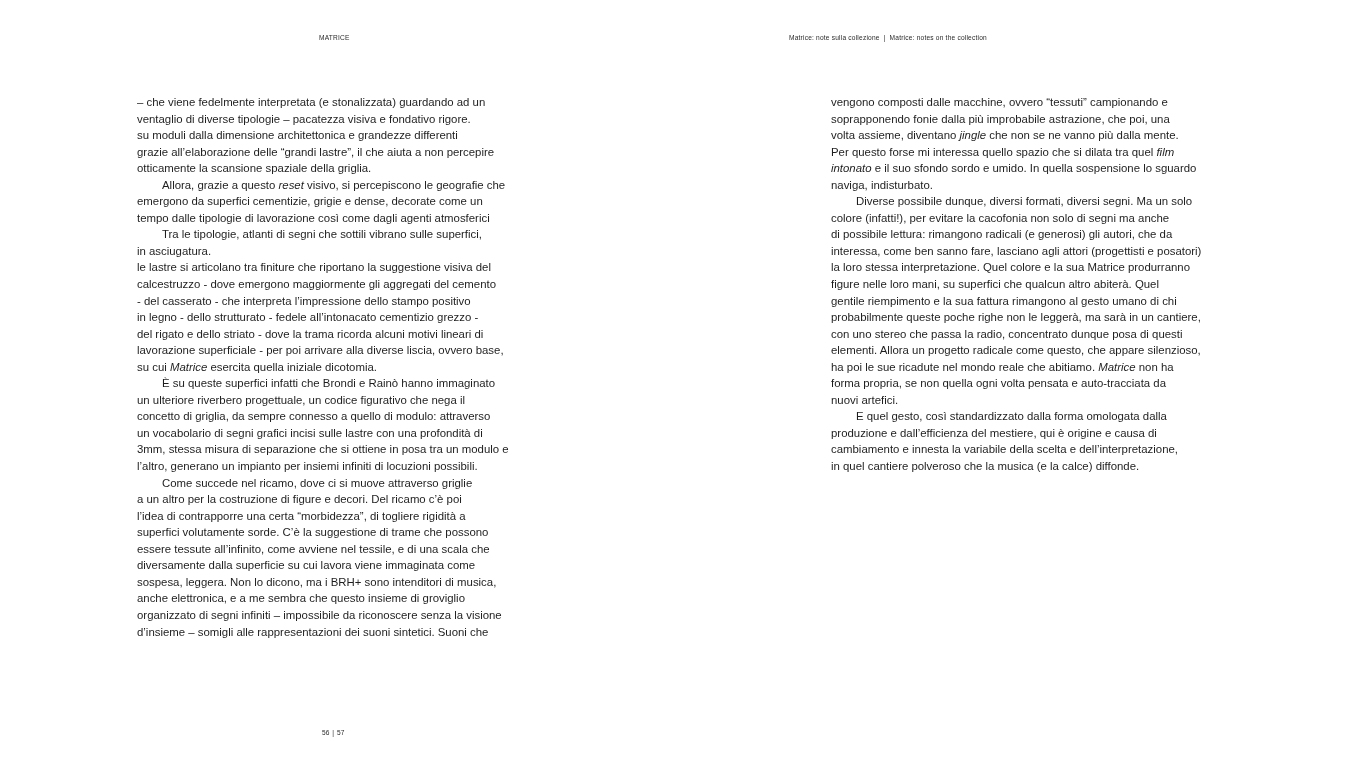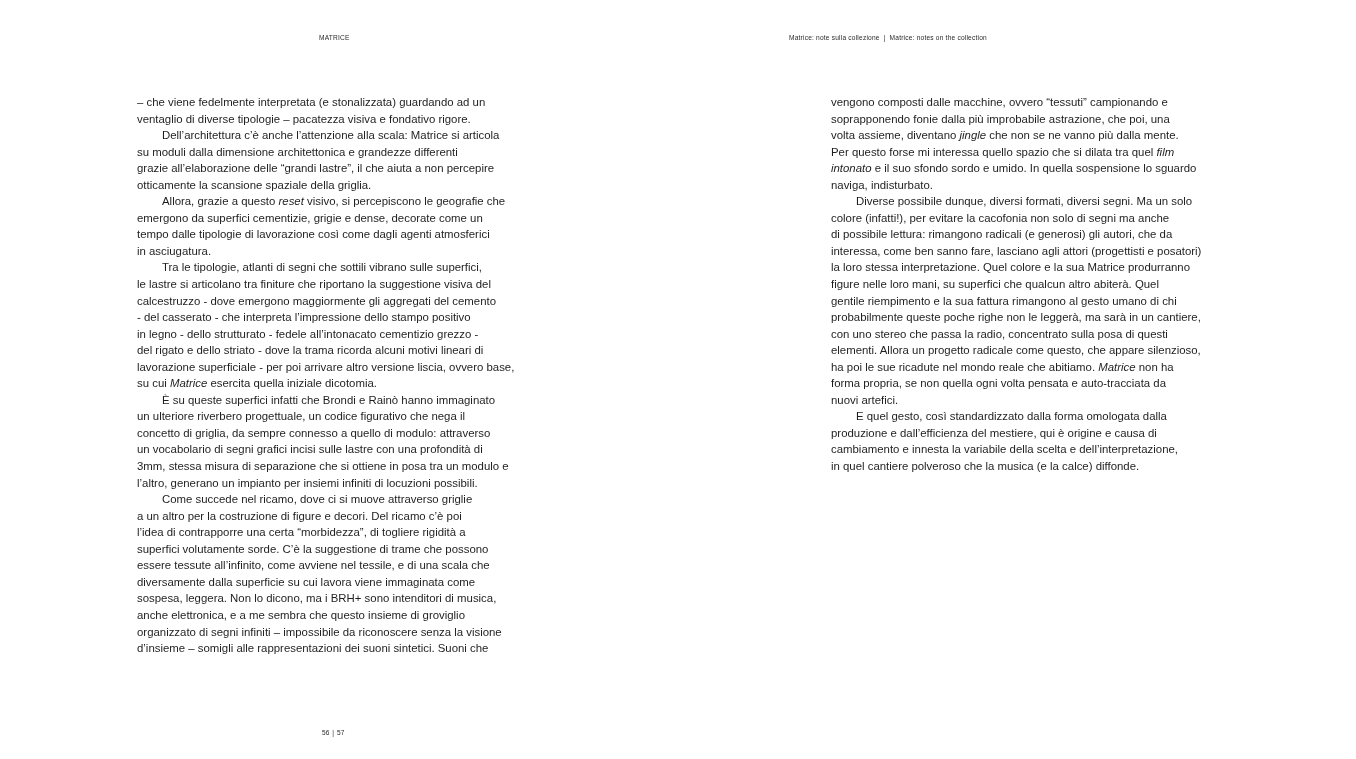--- a/index.html
+++ b/index.html
@@ -35,35 +35,34 @@
 
   <div class="running-head rh-left">MATRICE</div>
 
   <div class="running-head rh-right">
     <span>Matrice: note sulla collezione</span><span class="sep">|</span><span>Matrice: notes on the collection</span>
   </div>
 
   <div class="column col-left">
       <span class="line"><span>– che viene fedelmente interpretata (e stonalizzata) guardando ad un</span></span>
       <span class="line"><span>ventaglio di diverse tipologie – pacatezza visiva e fondativo rigore.</span></span>
-      <span class="line indent"><span>Dell’architettura c’è anche l’attenzione alla scala: Matrice si articola</span></span>
       <span class="line"><span>su moduli dalla dimensione architettonica e grandezze differenti</span></span>
       <span class="line"><span>grazie all’elaborazione delle “grandi lastre”, il che aiuta a non percepire</span></span>
       <span class="line"><span>otticamente la scansione spaziale della griglia.</span></span>
       <span class="line indent"><span>Allora, grazie a questo </span><i>reset</i><span> visivo, si percepiscono le geografie che</span></span>
       <span class="line"><span>emergono da superfici cementizie, grigie e dense, decorate come un</span></span>
       <span class="line"><span>tempo dalle tipologie di lavorazione così come dagli agenti atmosferici</span></span>
+      <span class="line indent"><span>Tra le tipologie, atlanti di segni che sottili vibrano sulle superfici,</span></span>
       <span class="line"><span>in asciugatura.</span></span>
-      <span class="line indent"><span>Tra le tipologie, atlanti di segni che sottili vibrano sulle superfici,</span></span>
       <span class="line"><span>le lastre si articolano tra finiture che riportano la suggestione visiva del</span></span>
       <span class="line"><span>calcestruzzo - dove emergono maggiormente gli aggregati del cemento</span></span>
       <span class="line"><span>- del casserato - che interpreta l’impressione dello stampo positivo</span></span>
       <span class="line"><span>in legno - dello strutturato - fedele all’intonacato cementizio grezzo -</span></span>
       <span class="line"><span>del rigato e dello striato - dove la trama ricorda alcuni motivi lineari di</span></span>
-      <span class="line"><span>lavorazione superficiale - per poi arrivare altro versione liscia, ovvero base,</span></span>
+      <span class="line"><span>lavorazione superficiale - per poi arrivare alla diverse liscia, ovvero base,</span></span>
       <span class="line"><span>su cui </span><i>Matrice</i><span> esercita quella iniziale dicotomia.</span></span>
       <span class="line indent"><span>È su queste superfici infatti che Brondi e Rainò hanno immaginato</span></span>
       <span class="line"><span>un ulteriore riverbero progettuale, un codice figurativo che nega il</span></span>
       <span class="line"><span>concetto di griglia, da sempre connesso a quello di modulo: attraverso</span></span>
       <span class="line"><span>un vocabolario di segni grafici incisi sulle lastre con una profondità di</span></span>
       <span class="line"><span>3mm, stessa misura di separazione che si ottiene in posa tra un modulo e</span></span>
       <span class="line"><span>l’altro, generano un impianto per insiemi infiniti di locuzioni possibili.</span></span>
       <span class="line indent"><span>Come succede nel ricamo, dove ci si muove attraverso griglie</span></span>
       <span class="line"><span>a un altro per la costruzione di figure e decori. Del ricamo c’è poi</span></span>
       <span class="line"><span>l’idea di contrapporre una certa “morbidezza”, di togliere rigidità a</span></span>
@@ -84,21 +83,21 @@
       <span class="line"><i>intonato</i><span> e il suo sfondo sordo e umido. In quella sospensione lo sguardo</span></span>
       <span class="line"><span>naviga, indisturbato.</span></span>
       <span class="line indent"><span>Diverse possibile dunque, diversi formati, diversi segni. Ma un solo</span></span>
       <span class="line"><span>colore (infatti!), per evitare la cacofonia non solo di segni ma anche</span></span>
       <span class="line"><span>di possibile lettura: rimangono radicali (e generosi) gli autori, che da</span></span>
       <span class="line"><span>interessa, come ben sanno fare, lasciano agli attori (progettisti e posatori)</span></span>
       <span class="line"><span>la loro stessa interpretazione. Quel colore e la sua Matrice produrranno</span></span>
       <span class="line"><span>figure nelle loro mani, su superfici che qualcun altro abiterà. Quel</span></span>
       <span class="line"><span>gentile riempimento e la sua fattura rimangono al gesto umano di chi</span></span>
       <span class="line"><span>probabilmente queste poche righe non le leggerà, ma sarà in un cantiere,</span></span>
-      <span class="line"><span>con uno stereo che passa la radio, concentrato sulla posa di questi</span></span>
+      <span class="line"><span>con uno stereo che passa la radio, concentrato dunque posa di questi</span></span>
       <span class="line"><span>elementi. Allora un progetto radicale come questo, che appare silenzioso,</span></span>
       <span class="line"><span>ha poi le sue ricadute nel mondo reale che abitiamo. </span><i>Matrice</i><span> non ha</span></span>
       <span class="line"><span>forma propria, se non quella ogni volta pensata e auto-tracciata da</span></span>
       <span class="line"><span>nuovi artefici.</span></span>
       <span class="line indent"><span>E quel gesto, così standardizzato dalla forma omologata dalla</span></span>
       <span class="line"><span>produzione e dall’efficienza del mestiere, qui è origine e causa di</span></span>
       <span class="line"><span>cambiamento e innesta la variabile della scelta e dell’interpretazione,</span></span>
       <span class="line"><span>in quel cantiere polveroso che la musica (e la calce) diffonde.</span></span>
     </div>
 

